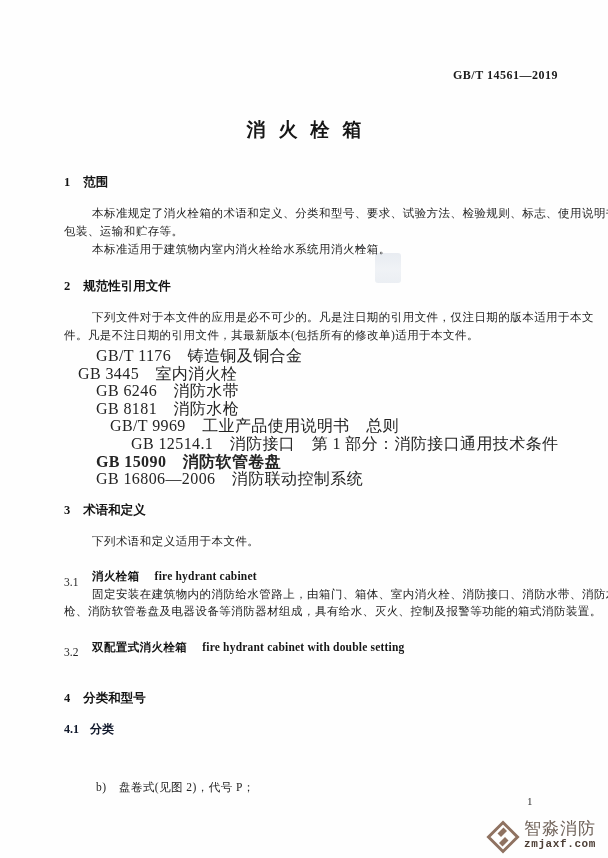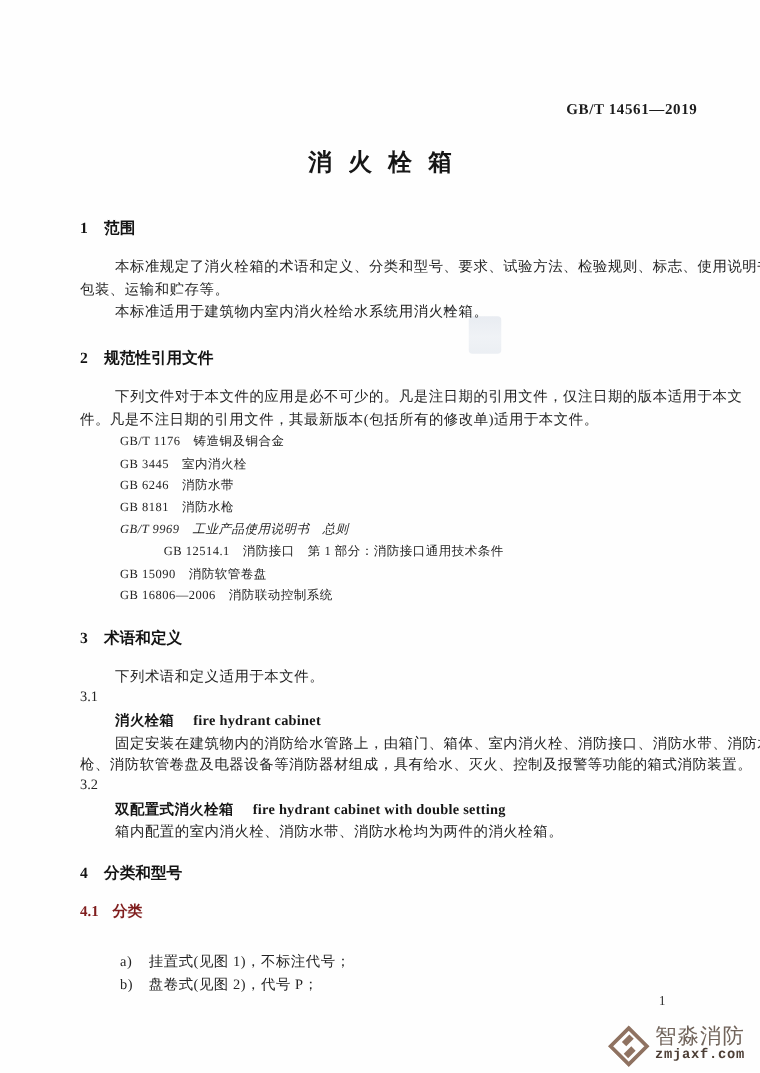--- a/index.html
+++ b/index.html
@@ -9,100 +9,96 @@
     background:#fefefe;
     font-family:"Liberation Serif","DejaVu Serif",serif;
     color:#212121;
     overflow:hidden;
   }
   .abs{position:absolute;white-space:nowrap;}
   .std-code{font-size:12px;font-weight:bold;letter-spacing:.5px;color:#1c1c1c;}
   .doc-title{left:0;right:0;text-align:center;font-size:19px;font-weight:bold;letter-spacing:13px;padding-left:13px;color:#161616;}
   .h-sec{font-size:12.5px;font-weight:bold;color:#141414;}
   .h-sec .num{margin-right:13px;}
-  .h-sub{font-size:12px;font-weight:bold;color:#7f1d1d;}
+  .h-sub{font-size:12px;font-weight:bold;color:#0f172a;}
   .h-sub .num{margin-right:11px;}
   .bl{font-size:11.5px;letter-spacing:.45px;color:#242424;}
-  .ref{font-size:10px;letter-spacing:.4px;color:#242424;}
+  .ref{font-size:16px;letter-spacing:.4px;color:#242424;}
   .term{font-size:11.5px;font-weight:bold;color:#161616;letter-spacing:.4px;}
   .term .en{margin-left:15px;letter-spacing:.2px;}
-  .clause-num{font-size:11.5px;color:#242424;}
+  .clause-num{font-size:11.5px;color:#242424;margin-top:24px;}
   .li .label{display:inline-block;width:23px;}
   .pagenum{font-size:11px;color:#333;}
   .wm-blob{
     left:375px;top:253px;width:26px;height:30px;
     background:linear-gradient(180deg,#e6eaf0 0%,#eef1f5 55%,#e9edf2 100%);
     border-radius:3px;opacity:.9;
   }
   .wm-dash{left:355px;top:246px;width:9px;height:3px;background:#6a6f76;opacity:.55;border-radius:1px;}
   .logo{left:486px;top:820px;display:flex;align-items:flex-start;}
   .logo-txt{margin-left:4px;line-height:1;}
   .logo-zh{font-size:17px;letter-spacing:1px;color:#70635a;font-family:"Liberation Sans","DejaVu Sans",sans-serif;}
   .logo-url{font-size:11px;font-weight:bold;letter-spacing:.6px;color:#4c3e35;margin-top:2px;font-family:"Liberation Mono","DejaVu Sans Mono",monospace;}
 </style>
 </head>
 <body>
 
 <div class="page">
 
-  <div class="abs std-code" style="top:80px;right:50px;">GB/T 14561—2019</div>
+  <div class="abs std-code" style="top:68px;right:50px;">GB/T 14561—2019</div>
 
   <div class="abs doc-title" style="top:117px;">消火栓箱</div>
 
   <div class="abs wm-dash"></div>
   <div class="abs wm-blob"></div>
 
   <div class="abs h-sec" style="left:64px;top:174px;">
     <span class="num">1</span><span>范围</span>
   </div>
   <div class="abs bl" style="left:92px;top:206px;">本标准规定了消火栓箱的术语和定义、分类和型号、要求、试验方法、检验规则、标志、使用说明书、</div>
   <div class="abs bl" style="left:64px;top:224px;">包装、运输和贮存等。</div>
   <div class="abs bl" style="left:92px;top:242px;">本标准适用于建筑物内室内消火栓给水系统用消火栓箱。</div>
 
   <div class="abs h-sec" style="left:64px;top:278px;">
     <span class="num">2</span><span>规范性引用文件</span>
   </div>
   <div class="abs bl" style="left:64px;top:328px;">件。凡是不注日期的引用文件，其最新版本(包括所有的修改单)适用于本文件。</div>
   <div class="abs bl" style="left:92px;top:310px;">下列文件对于本文件的应用是必不可少的。凡是注日期的引用文件，仅注日期的版本适用于本文</div>
 
   <div class="abs ref" style="left:96px;top:346px;">GB/T 1176　铸造铜及铜合金</div>
-  <div class="abs ref" style="left:96px;top:364px;text-align:right;">GB 3445　室内消火栓</div>
+  <div class="abs ref" style="left:78px;top:364px;text-align:right;">GB 3445　室内消火栓</div>
   <div class="abs ref" style="left:96px;top:381px;">GB 6246　消防水带</div>
   <div class="abs ref" style="left:96px;top:399px;">GB 8181　消防水枪</div>
-  <div class="abs ref" style="left:96px;top:416px;font-style:italic;">GB/T 9969　工业产品使用说明书　总则</div>
+  <div class="abs ref" style="left:110px;top:416px;">GB/T 9969　工业产品使用说明书　总则</div>
   <div class="abs ref" style="left:96px;top:434px;margin-left:35px;">GB 12514.1　消防接口　第 1 部分：消防接口通用技术条件</div>
-  <div class="abs ref" style="left:96px;top:452px;">GB 15090　消防软管卷盘</div>
+  <div class="abs ref" style="left:96px;top:452px;font-weight:bold;">GB 15090　消防软管卷盘</div>
   <div class="abs ref" style="left:96px;top:469px;">GB 16806—2006　消防联动控制系统</div>
 
   <div class="abs h-sec" style="left:64px;top:502px;">
     <span class="num">3</span><span>术语和定义</span>
   </div>
   <div class="abs bl" style="left:92px;top:534px;">下列术语和定义适用于本文件。</div>
 
   <div class="abs clause-num" style="left:64px;top:552px;">3.1</div>
   <div class="abs term" style="left:92px;top:569px;">
     <span>消火栓箱</span><span class="en">fire hydrant cabinet</span>
   </div>
   <div class="abs bl" style="left:92px;top:587px;">固定安装在建筑物内的消防给水管路上，由箱门、箱体、室内消火栓、消防接口、消防水带、消防水</div>
   <div class="abs bl" style="left:64px;top:604px;">枪、消防软管卷盘及电器设备等消防器材组成，具有给水、灭火、控制及报警等功能的箱式消防装置。</div>
 
   <div class="abs clause-num" style="left:64px;top:622px;">3.2</div>
   <div class="abs term" style="left:92px;top:640px;">
     <span>双配置式消火栓箱</span><span class="en">fire hydrant cabinet with double setting</span>
   </div>
-  <div class="abs bl" style="left:92px;top:658px;">箱内配置的室内消火栓、消防水带、消防水枪均为两件的消火栓箱。</div>
 
   <div class="abs h-sec" style="left:64px;top:690px;">
     <span class="num">4</span><span>分类和型号</span>
   </div>
   <div class="abs h-sub" style="left:64px;top:721px;">
     <span class="num">4.1</span><span>分类</span>
-  </div>
-  <div class="abs bl li" style="left:96px;top:762px;">
-    <span class="label">a)</span><span>挂置式(见图 1)，不标注代号；</span>
   </div>
   <div class="abs bl li" style="left:96px;top:780px;">
     <span class="label">b)</span><span>盘卷式(见图 2)，代号 P；</span>
   </div>
 
   <div class="abs pagenum" style="left:527px;top:795px;">1</div>
 
   <div class="abs logo">
     <span>
       <svg width="34" height="34" viewBox="0 0 34 34">

